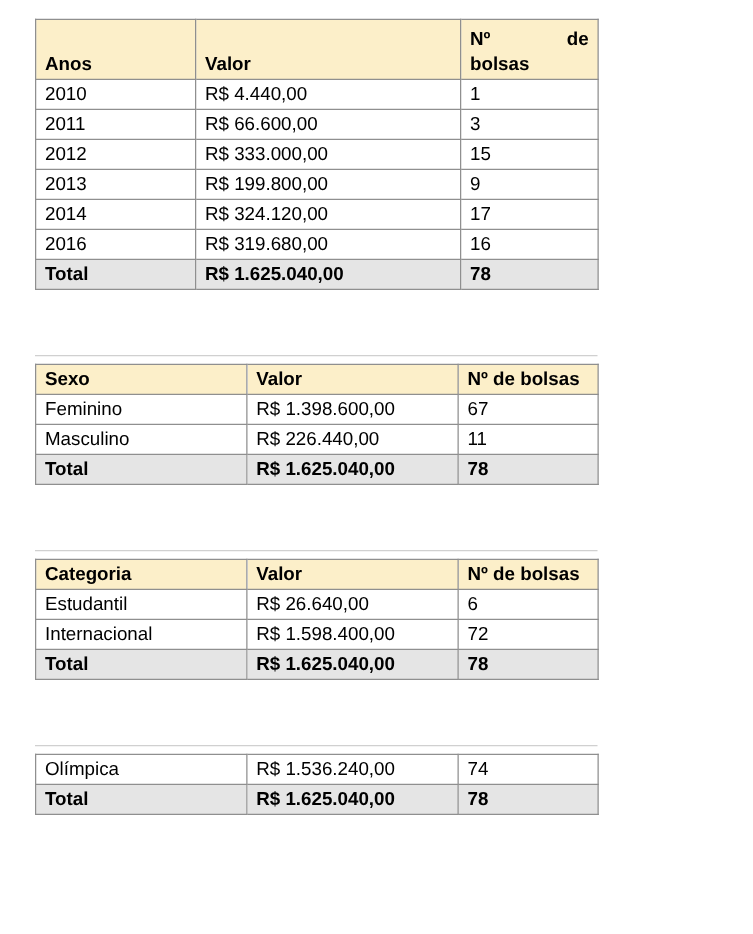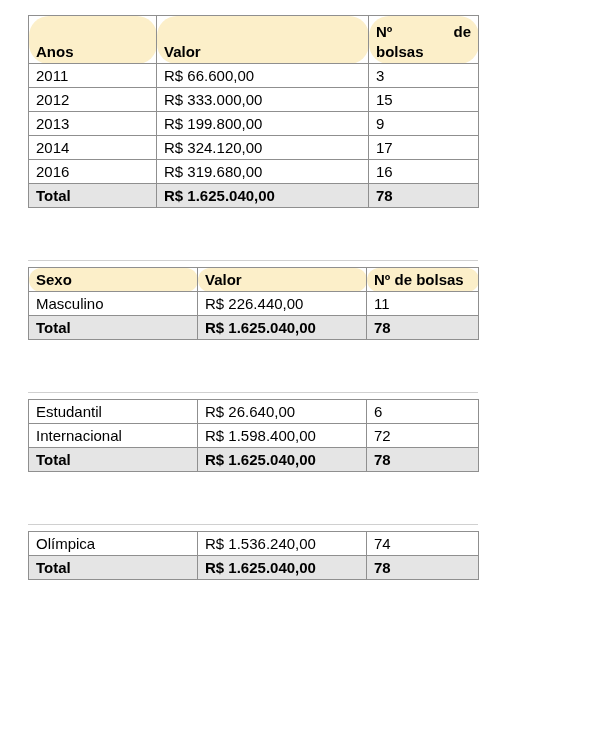--- a/index.html
+++ b/index.html
@@ -30,21 +30,20 @@
     height: 21px;
     text-align: left;
     vertical-align: middle;
     overflow: hidden;
     white-space: nowrap;
   }
   .tbl th {
     background: #fcefc9;
     font-weight: bold;
     vertical-align: bottom;
-    border-radius: 20px;
   }
   .tbl tr.total td {
     background: #e5e5e5;
     font-weight: bold;
   }
   
   .t1 th { height: 45px; }
   .t1 .c1 { width: 128px; }
   .t1 .c2 { width: 212px; }
   .t1 .c3 { width: 110px; }
@@ -84,20 +83,25 @@
         <th>Valor</th>
         <th class="wrap2">
           <span class="l1">
               <span>Nº</span>
               <span>de</span>
             </span>
           <span class="l2">bolsas</span>
         </th>
       </tr>
       <tr>
+        <td>2010</td>
+        <td>R$ 4.440,00</td>
+        <td>1</td>
+      </tr>
+      <tr>
         <td>2011</td>
         <td>R$ 66.600,00</td>
         <td>3</td>
       </tr>
       <tr>
         <td>2012</td>
         <td>R$ 333.000,00</td>
         <td>15</td>
       </tr>
       <tr>
@@ -131,20 +135,25 @@
         <col class="c2">
         <col class="c3">
       </colgroup>
     <tbody>
       <tr>
         <th>Sexo</th>
         <th>Valor</th>
         <th>Nº de bolsas</th>
       </tr>
       <tr>
+        <td>Feminino</td>
+        <td>R$ 1.398.600,00</td>
+        <td>67</td>
+      </tr>
+      <tr>
         <td>Masculino</td>
         <td>R$ 226.440,00</td>
         <td>11</td>
       </tr>
       <tr class="total">
         <td>Total</td>
         <td>R$ 1.625.040,00</td>
         <td>78</td>
       </tr>
     </tbody>
@@ -153,20 +162,25 @@
   <div class="divider"></div>
 
   <table class="tbl t3col">
     <colgroup>
         <col class="c1">
         <col class="c2">
         <col class="c3">
       </colgroup>
     <tbody>
       <tr>
+        <th>Categoria</th>
+        <th>Valor</th>
+        <th>Nº de bolsas</th>
+      </tr>
+      <tr>
         <td>Estudantil</td>
         <td>R$ 26.640,00</td>
         <td>6</td>
       </tr>
       <tr>
         <td>Internacional</td>
         <td>R$ 1.598.400,00</td>
         <td>72</td>
       </tr>
       <tr class="total">

